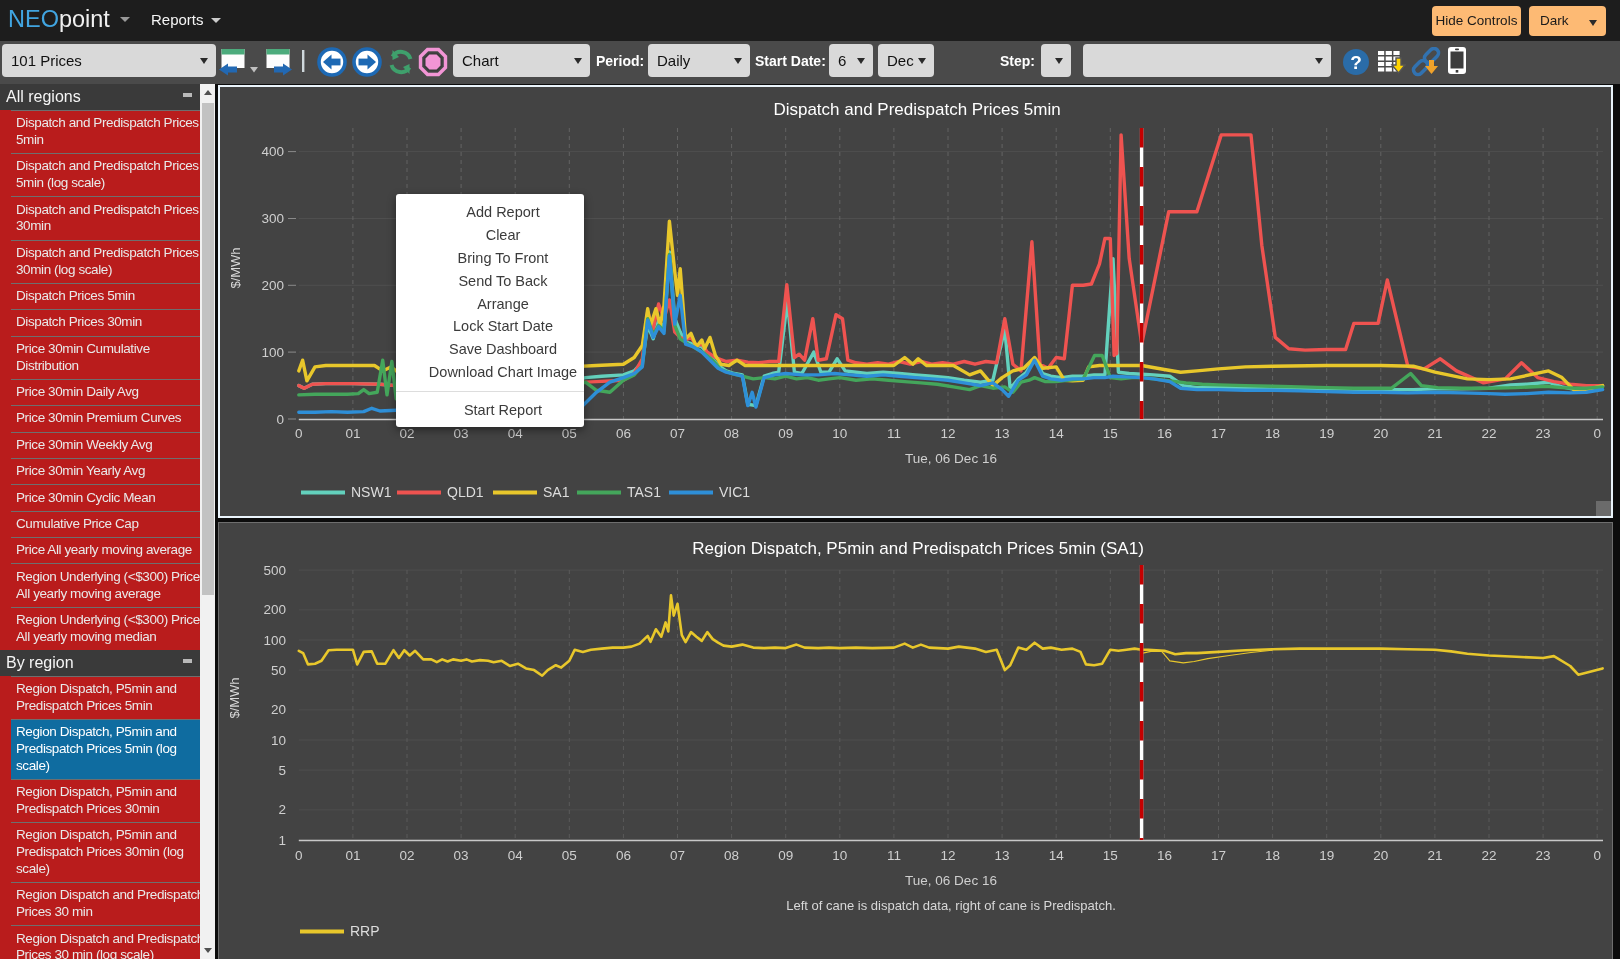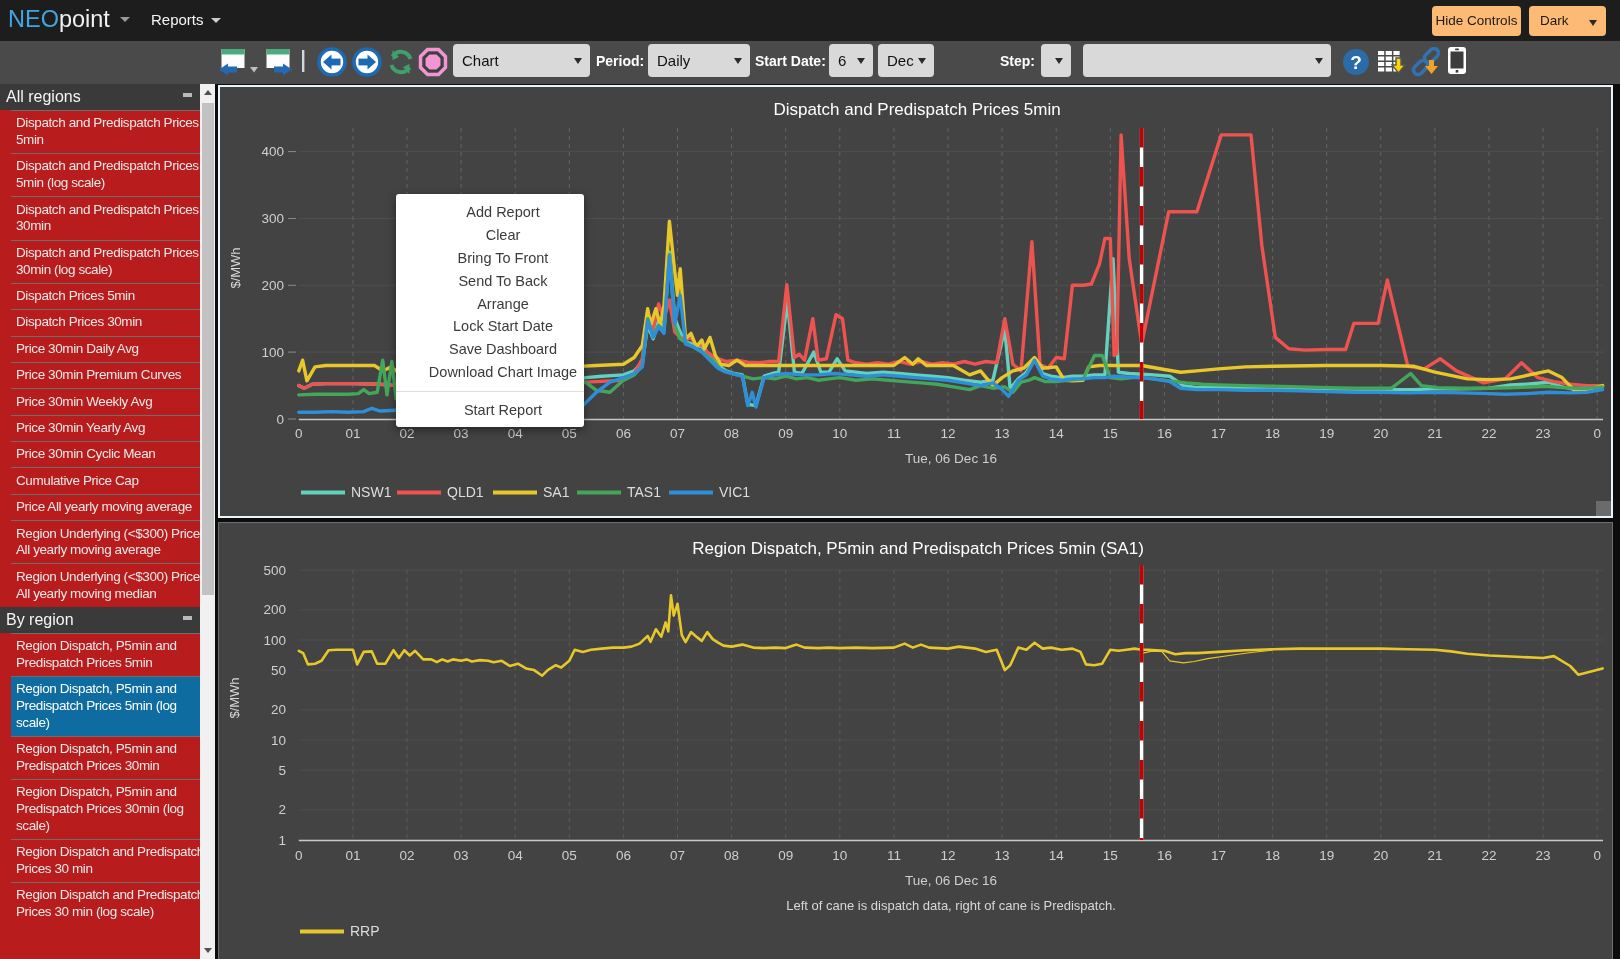--- a/index.html
+++ b/index.html
@@ -34,20 +34,21 @@
 svg text { font-family:"Liberation Sans", sans-serif; }
 </style></head>
 <body>
 <div id="navbar">
   <div class="brand"><span class="neo">NEO</span>point<span class="caret" style="border-top-color:#999;margin-left:10px"></span></div>
   <div class="navlink">Reports<span class="caret"></span></div>
   <div class="btn" id="hidecontrols">Hide Controls</div>
   <div class="btn" id="darksel">Dark<span class="selarr"></span></div>
 </div>
 <div id="toolbar">
+  <div class="tsel" style="left:2px;width:214px;">101 Prices<span class="selarr"></span></div>
   <div class="ticon" style="left:218px;top:4px"><svg width="30" height="32" viewBox="0 0 30 32">
         <rect x="3.5" y="4" width="23" height="19" fill="#fdfdfd"></rect>
         <rect x="3.5" y="4" width="23" height="5.5" fill="#4cab7c"></rect>
         <polygon points="1,24.5 10,18.5 10,21.5 19,21.5 19,27.5 10,27.5 10,30.5" fill="#2268b2"></polygon>
       </svg></div>
   <div class="ticon" style="left:249px;top:18px"><svg width="10" height="8">
         <polygon points="1,2 9,2 5,7.5" fill="#c0c0c0"></polygon>
       </svg></div>
   <div class="ticon" style="left:263px;top:4px"><svg width="30" height="32" viewBox="0 0 30 32">
         <rect x="3.5" y="4" width="23" height="19" fill="#fdfdfd"></rect>
@@ -129,20 +130,21 @@
       </svg></div>
 </div>
 <div id="sidebar">
 <div class="sbh">All regions<span class="minus"></span></div>
 <div class="sbi">Dispatch and Predispatch Prices<br>5min</div>
 <div class="sbi">Dispatch and Predispatch Prices<br>5min (log scale)</div>
 <div class="sbi">Dispatch and Predispatch Prices<br>30min</div>
 <div class="sbi">Dispatch and Predispatch Prices<br>30min (log scale)</div>
 <div class="sbi">Dispatch Prices 5min</div>
 <div class="sbi">Dispatch Prices 30min</div>
+<div class="sbi">Price 30min Cumulative<br>Distribution</div>
 <div class="sbi">Price 30min Daily Avg</div>
 <div class="sbi">Price 30min Premium Curves</div>
 <div class="sbi">Price 30min Weekly Avg</div>
 <div class="sbi">Price 30min Yearly Avg</div>
 <div class="sbi">Price 30min Cyclic Mean</div>
 <div class="sbi">Cumulative Price Cap</div>
 <div class="sbi">Price All yearly moving average</div>
 <div class="sbi">Region Underlying (&lt;$300) Price<br>All yearly moving average</div>
 <div class="sbi">Region Underlying (&lt;$300) Price<br>All yearly moving median</div>
 <div class="sbh">By region<span class="minus"></span></div>

